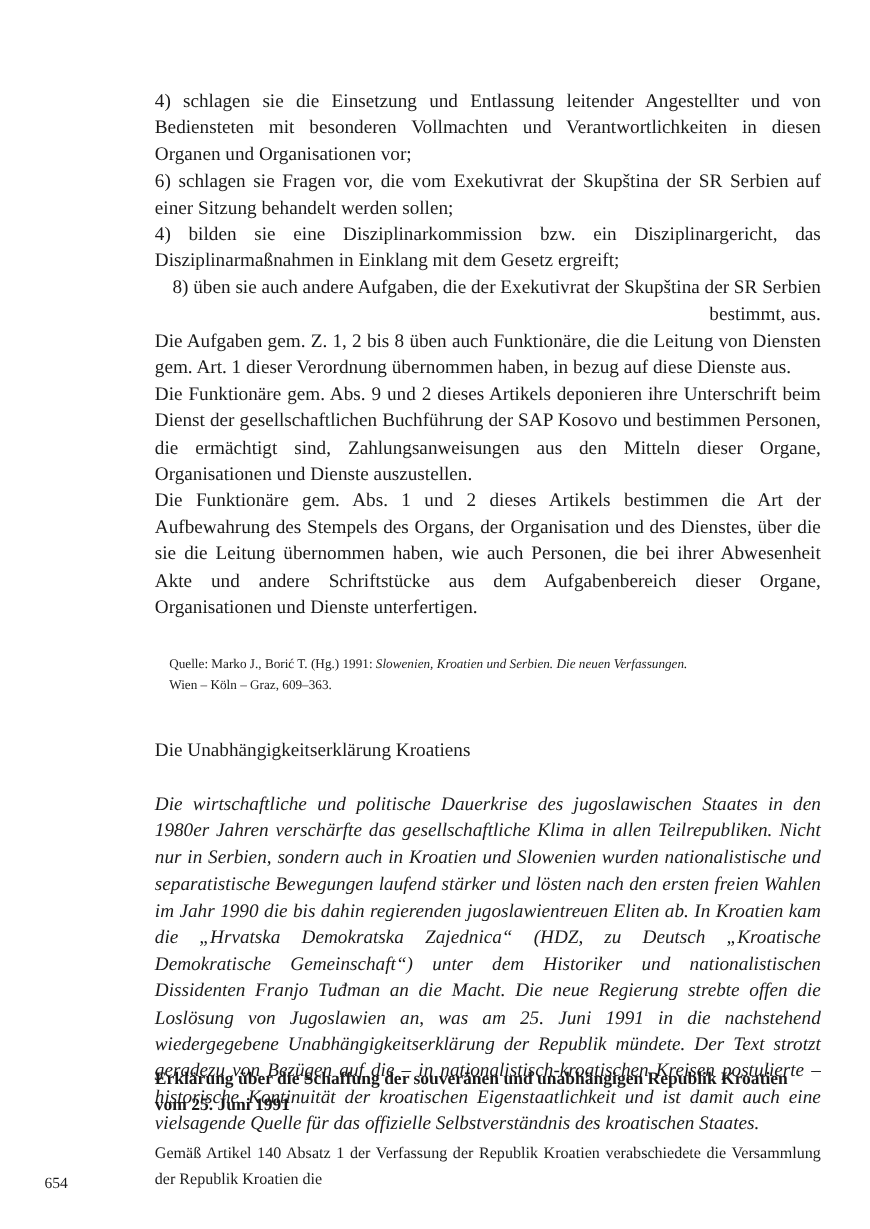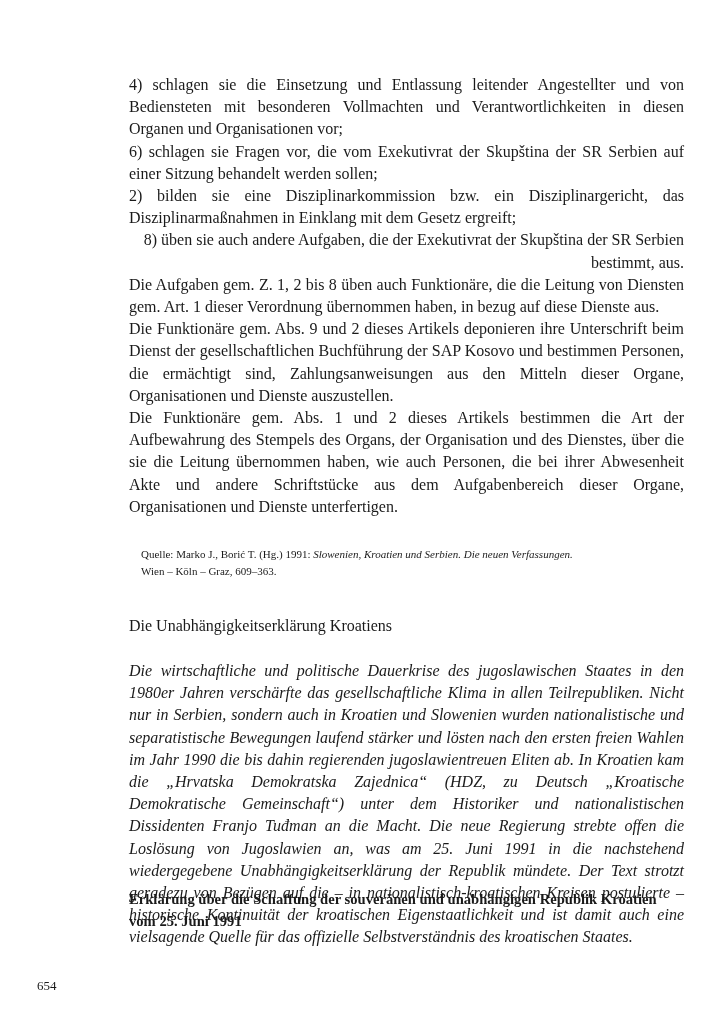--- a/index.html
+++ b/index.html
@@ -41,36 +41,37 @@
     font-size: 13px;
   }
 </style>
 </head>
 <body>
 
 <div class="page">
   <div>
     <p class="para">4) schlagen sie die Einsetzung und Entlassung leitender Angestellter und von Bediensteten mit besonderen Vollmachten und Verantwortlichkeiten in diesen Organen und Organisationen vor;</p>
     <p class="para">6) schlagen sie Fragen vor, die vom Exekutivrat der Skupština der SR Serbien auf einer Sitzung behandelt werden sollen;</p>
-    <p class="para">2) bilden sie eine Disziplinarkommission bzw. ein Disziplinargericht, das Disziplinarmaßnahmen in Einklang mit dem Gesetz ergreift;</p>
+    <p class="para">4) bilden sie eine Disziplinarkommission bzw. ein Disziplinargericht, das Disziplinarmaßnahmen in Einklang mit dem Gesetz ergreift;</p>
     <p class="para last">8) üben sie auch andere Aufgaben, die der Exekutivrat der Skupština der SR Serbien bestimmt, aus.</p>
     <p class="para">Die Aufgaben gem. Z. 1, 2 bis 8 üben auch Funktionäre, die die Leitung von Diensten gem. Art. 1 dieser Verordnung übernommen haben, in bezug auf diese Dienste aus.</p>
     <p class="para">Die Funktionäre gem. Abs. 9 und 2 dieses Artikels deponieren ihre Unterschrift beim Dienst der gesellschaftlichen Buchführung der SAP Kosovo und bestimmen Personen, die ermächtigt sind, Zahlungsanweisungen aus den Mitteln dieser Organe, Organisationen und Dienste auszustellen.</p>
     <p class="para">Die Funktionäre gem. Abs. 1 und 2 dieses Artikels bestimmen die Art der Aufbewahrung des Stempels des Organs, der Organisation und des Dienstes, über die sie die Leitung übernommen haben, wie auch Personen, die bei ihrer Abwesenheit Akte und andere Schriftstücke aus dem Aufgabenbereich dieser Organe, Organisationen und Dienste unterfertigen.</p>
   </div>
 
   <p class="source">
     <span>Quelle: Marko J., Borić T. (Hg.) 1991: </span><em>Slowenien, Kroatien und Serbien. Die neuen Verfassungen.</em><br>
     <span>Wien – Köln – Graz, 609–363.</span>
   </p>
 
   <h2 class="section-title">Die Unabhängigkeitserklärung Kroatiens</h2>
 
   <p class="intro">Die wirtschaftliche und politische Dauerkrise des jugoslawischen Staates in den 1980er Jahren verschärfte das gesellschaftliche Klima in allen Teilrepubliken. Nicht nur in Serbien, sondern auch in Kroatien und Slowenien wurden nationalistische und separatistische Bewegungen laufend stärker und lösten nach den ersten freien Wahlen im Jahr 1990 die bis dahin regierenden jugoslawientreuen Eliten ab. In Kroatien kam die „Hrvatska Demokratska Zajednica“ (HDZ, zu Deutsch „Kroatische Demokratische Gemeinschaft“) unter dem Historiker und nationalistischen Dissidenten Franjo Tuđman an die Macht. Die neue Regierung strebte offen die Loslösung von Jugoslawien an, was am 25. Juni 1991 in die nachstehend wiedergegebene Unabhängigkeitserklärung der Republik mündete. Der Text strotzt geradezu von Bezügen auf die – in nationalistisch-kroatischen Kreisen postulierte – historische Kontinuität der kroatischen Eigenstaatlichkeit und ist damit auch eine vielsagende Quelle für das offizielle Selbstverständnis des kroatischen Staates.</p>
 
   <h3 class="subtitle">
     <span>Erklärung über die Schaffung der souveränen und unabhängigen Republik Kroatien</span><br>
     <span>vom 25. Juni 1991</span>
   </h3>
 
+  <p class="body-after">Gemäß Artikel 140 Absatz 1 der Verfassung der Republik Kroatien verabschiedete die Versammlung der Republik Kroatien die</p>
 </div>
 
 <div class="page-number">654</div>
 
 </body></html>

